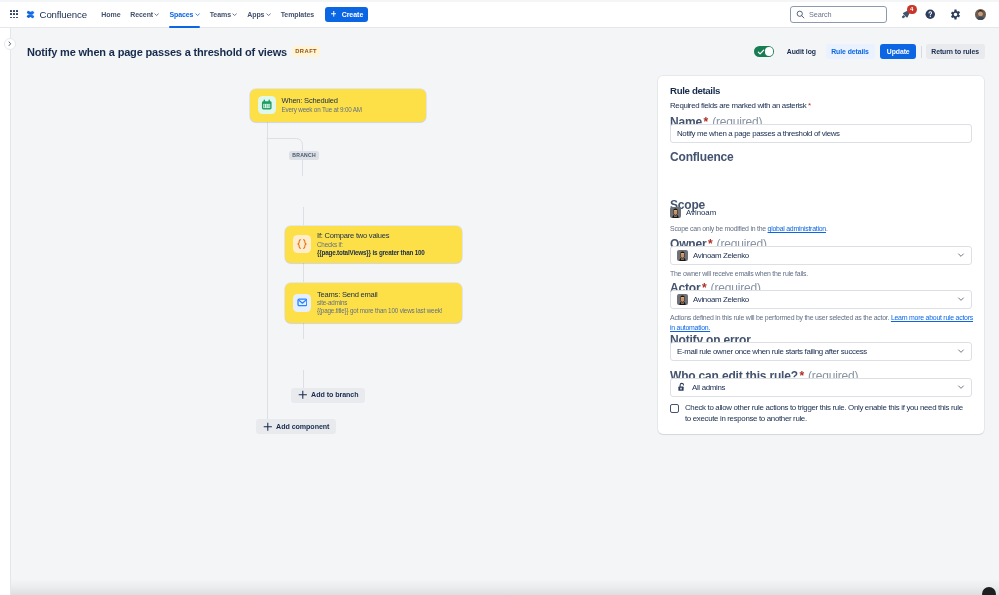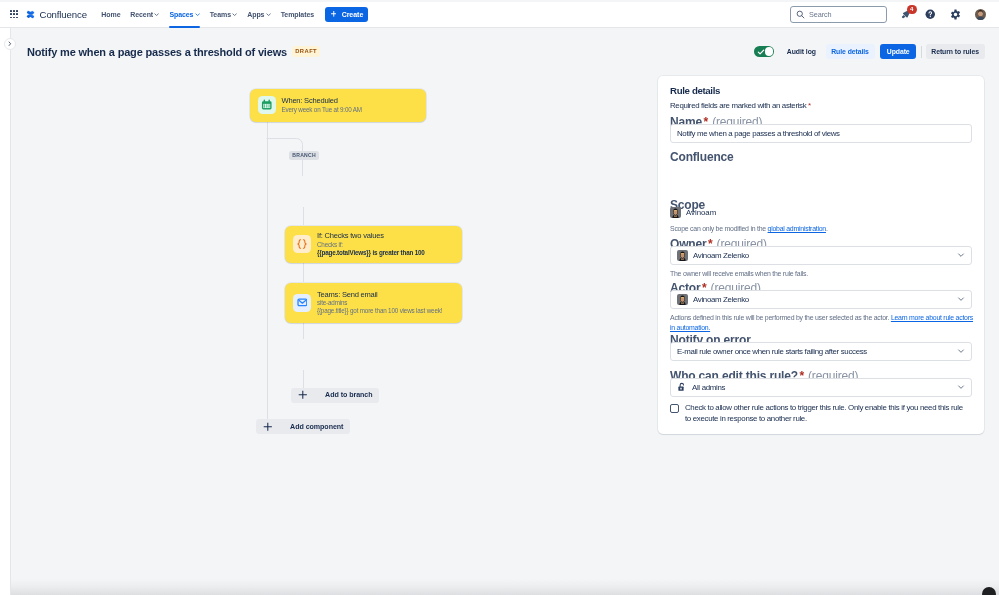--- a/index.html
+++ b/index.html
@@ -67,21 +67,21 @@
   .card{position:absolute;background:#fde047;border-radius:6px;
         box-shadow:0 0 0 1px rgba(9,30,66,0.05),0 1px 1px rgba(9,30,66,0.09),0 0 1px rgba(9,30,66,0.08);
         display:flex;align-items:center;padding-left:8px;gap:6px;}
   .cico{width:18px;height:18px;border-radius:4.5px;display:flex;align-items:center;justify-content:center;flex:0 0 auto;}
   .ctext{display:flex;flex-direction:column;justify-content:center;}
   .ctitle{font-size:7.55px;color:#172B4D;line-height:9.6px;letter-spacing:-0.22px;}
   .csub{font-size:6.3px;color:#626F86;line-height:8.2px;letter-spacing:-0.18px;}
   .branchtag{position:absolute;background:#DDE0E5;color:#44546F;font-size:5.1px;font-weight:bold;
              letter-spacing:0.3px;border-radius:2.5px;padding:2.2px 3.2px 1.8px;line-height:1;}
   .addbtn{position:absolute;background:#E9EAEE;color:#172B4D;font-size:7.1px;font-weight:bold;border-radius:3px;
-          display:flex;align-items:center;gap:18px;cursor:pointer;height:15px;padding:0 6.5px;letter-spacing:-0.05px;}
+          display:flex;align-items:center;gap:4px;cursor:pointer;height:15px;padding:0 6.5px;letter-spacing:-0.05px;}
   .conn{position:absolute;background:#DCDFE4;}
 
   
   .panel{position:absolute;left:658px;top:76px;width:326px;height:358px;background:#fff;border-radius:5px;
          box-shadow:0 0 0 1px rgba(9,30,66,0.05),0 1px 1px rgba(9,30,66,0.09);}
   .panel > *{position:absolute;}
   .panel h2{font-size:9.7px;font-weight:bold;color:#172B4D;letter-spacing:-0.36px;left:12px;top:9px;}
   .reqnote{font-size:7.9px;color:#172B4D;letter-spacing:-0.35px;left:12px;top:25px;}
   .req-star{color:#AE2E24;font-size:8px;}
   .flabel{font-size:12px;font-weight:bold;color:#44546F;letter-spacing:-0.18px;left:12px;}
@@ -280,21 +280,21 @@
 
 
     <div class="card" style="left:274px;top:155.5px;width:176.5px;height:37px;">
       <div class="cico" style="background:#FFEDCC;">
         <svg width="12" height="12" viewBox="0 0 16 16">
           <path d="M6.1 2.3c-1.3 0-1.9.7-1.9 1.9v1.6c0 1-.5 1.5-1.3 1.6v1.2c.8.1 1.3.6 1.3 1.6v1.6c0 1.2.6 1.9 1.9 1.9" fill="none" stroke="#E56910" stroke-width="1.35" stroke-linecap="round"></path>
           <path d="M9.9 2.3c1.3 0 1.9.7 1.9 1.9v1.6c0 1 .5 1.5 1.3 1.6v1.2c-.8.1-1.3.6-1.3 1.6v1.6c0 1.2-.6 1.9-1.9 1.9" fill="none" stroke="#E56910" stroke-width="1.35" stroke-linecap="round"></path>
         </svg>
       </div>
       <div class="ctext">
-        <div class="ctitle">If: Checks two values</div>
+        <div class="ctitle">If: Compare two values</div>
         <div class="csub">Checks if:</div>
         <div class="csub" style="font-weight:bold;color:#172B4D">{{page.totalViews}} is greater than 100</div>
       </div>
     </div>
 
     <div class="card" style="left:274px;top:212.5px;width:176.5px;height:40px;">
       <div class="cico" style="background:#E5EFFE;">
         <svg width="10.8" height="10.8" viewBox="0 0 16 16">
           <rect x="1.5" y="3.3" width="13" height="9.4" rx="1.6" fill="none" stroke="#2683FF" stroke-width="1.9"></rect>
           <path d="M3.3 5.3L8 9.2l4.7-3.9" fill="none" stroke="#2683FF" stroke-width="1.9" stroke-linecap="round" stroke-linejoin="round"></path>

